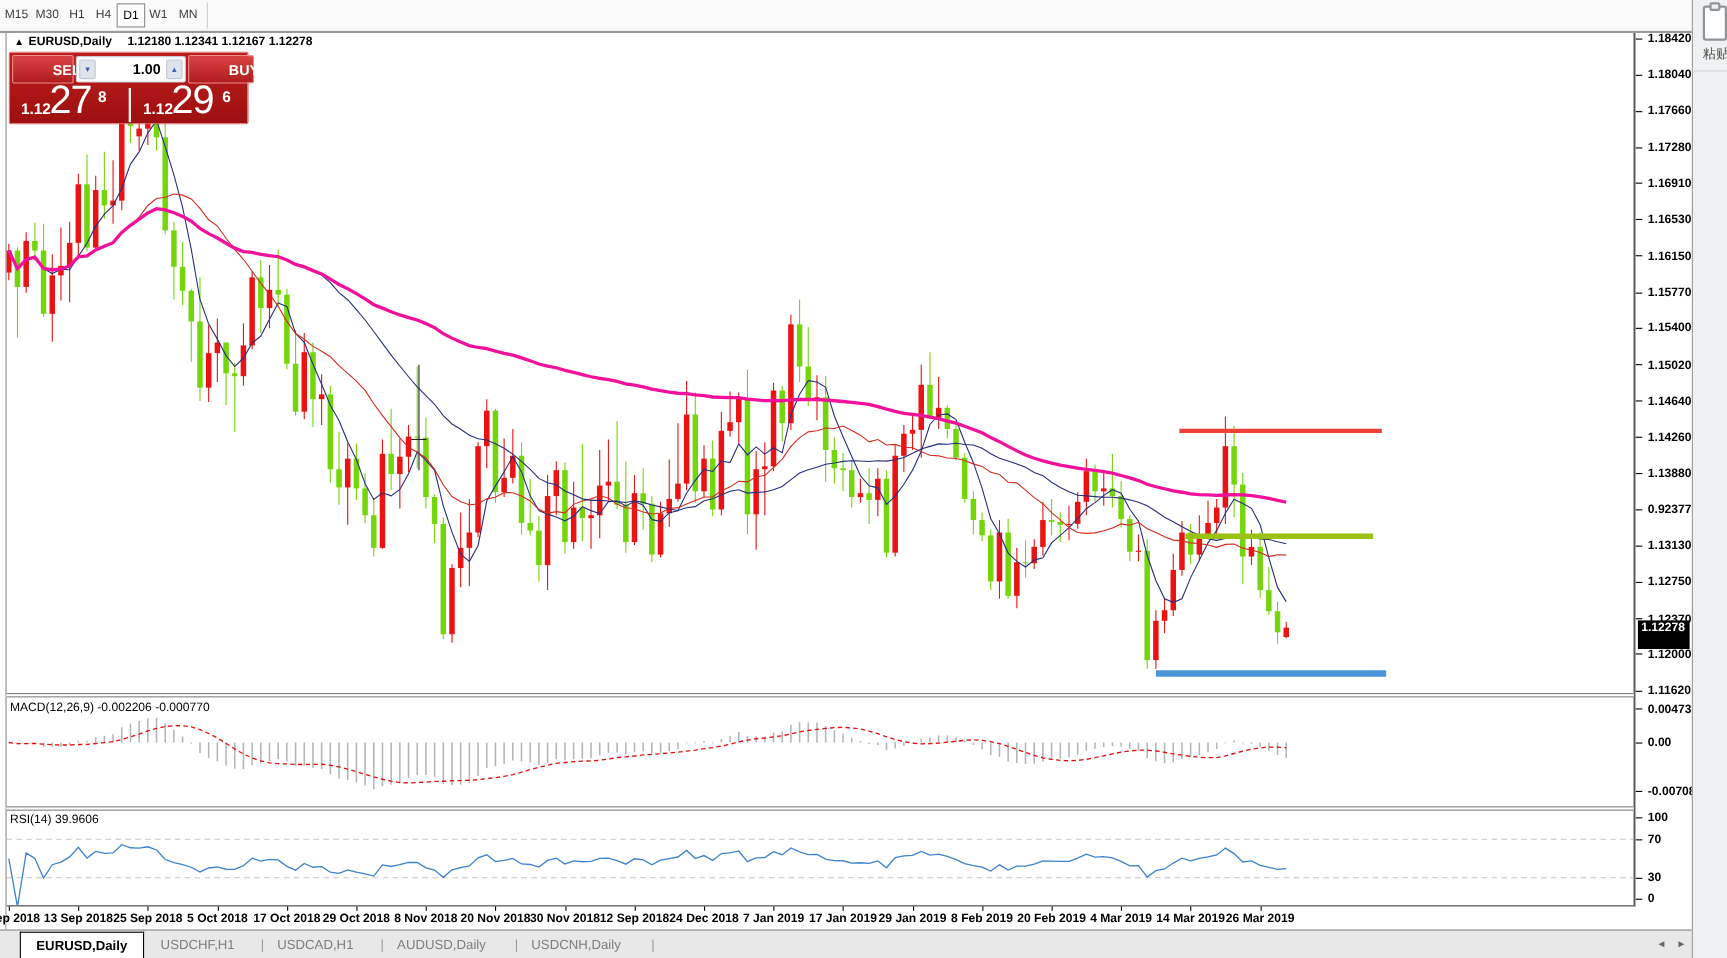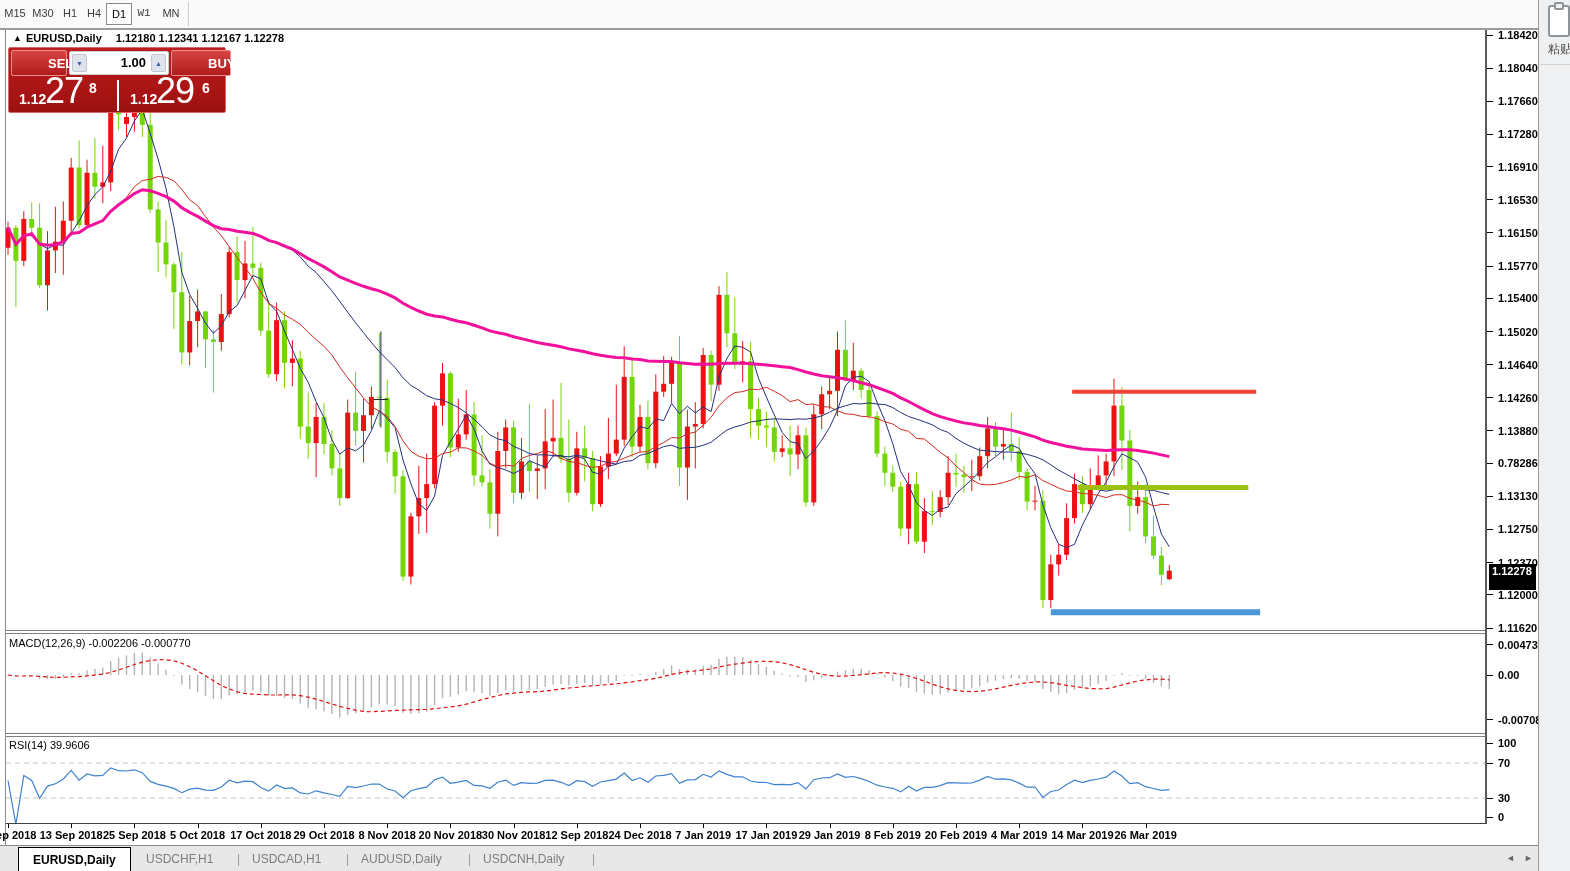--- a/index.html
+++ b/index.html
@@ -86,21 +86,21 @@
 <body>
 
 <div id="screen">
 
   <div id="toolbar">
     <div class="tfbtn" style="left:2px;width:26px;">M15</div>
     <div class="tfbtn" style="left:30px;width:26px;">M30</div>
     <div class="tfbtn" style="left:58px;width:24px;">H1</div>
     <div class="tfbtn" style="left:82px;width:24px;">H4</div>
     <div class="tfbtn active" style="left:106px;width:24px;text-align:center;">D1</div>
-    <div class="tfbtn" style="left:132px;width:24px;font-family:Liberation Mono, monospace;">W1</div>
+    <div class="tfbtn" style="left:132px;width:24px;">W1</div>
     <div class="tfbtn" style="left:158px;width:26px;">MN</div>
     <div id="tf-sep"></div>
   </div>
 
   <div class="vborder-l"></div>
   <div class="vborder-r"></div>
 
   <svg id="main-plot" class="plot" style="top:30px;" width="1479" height="600">
       <line x1="2" y1="191.62083999999882" x2="2" y2="224.75911999999903" stroke="#ea1212" stroke-width="1"></line>
       <rect x="-0.5" y="197.72526000000008" width="5" height="20.05737999999974" fill="#ea1212"></rect>
@@ -619,21 +619,21 @@
       <div class="ax-label" style="top: 262.362px;">1.15400</div>
       <div class="ax-tick" style="top: 301px;"></div>
       <div class="ax-label" style="top: 295.5px;">1.15020</div>
       <div class="ax-tick" style="top: 334.139px;"></div>
       <div class="ax-label" style="top: 328.639px;">1.14640</div>
       <div class="ax-tick" style="top: 367.277px;"></div>
       <div class="ax-label" style="top: 361.777px;">1.14260</div>
       <div class="ax-tick" style="top: 400.415px;"></div>
       <div class="ax-label" style="top: 394.915px;">1.13880</div>
       <div class="ax-tick" style="top: 432.681px;"></div>
-      <div class="ax-label" style="top: 427.181px;">0.78286</div>
+      <div class="ax-label" style="top: 427.181px;">0.92377</div>
       <div class="ax-tick" style="top: 465.82px;"></div>
       <div class="ax-label" style="top: 460.32px;">1.13130</div>
       <div class="ax-tick" style="top: 498.958px;"></div>
       <div class="ax-label" style="top: 493.458px;">1.12750</div>
       <div class="ax-tick" style="top: 532.096px;"></div>
       <div class="ax-label" style="top: 526.596px;">1.12370</div>
       <div class="ax-tick" style="top: 564.363px;"></div>
       <div class="ax-label" style="top: 558.863px;">1.12000</div>
       <div class="ax-tick" style="top: 597.501px;"></div>
       <div class="ax-label" style="top: 592.001px;">1.11620</div>

